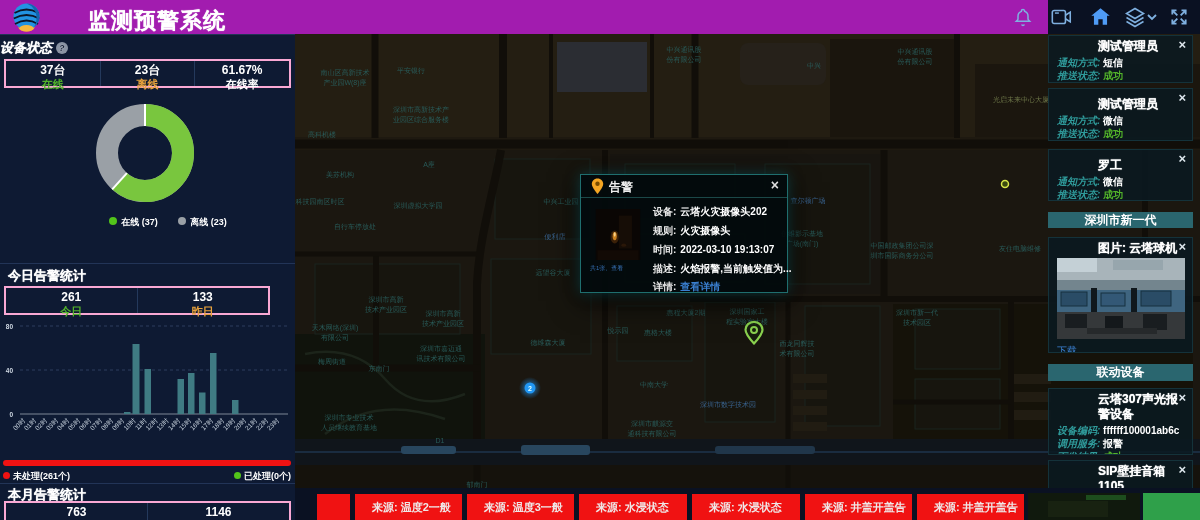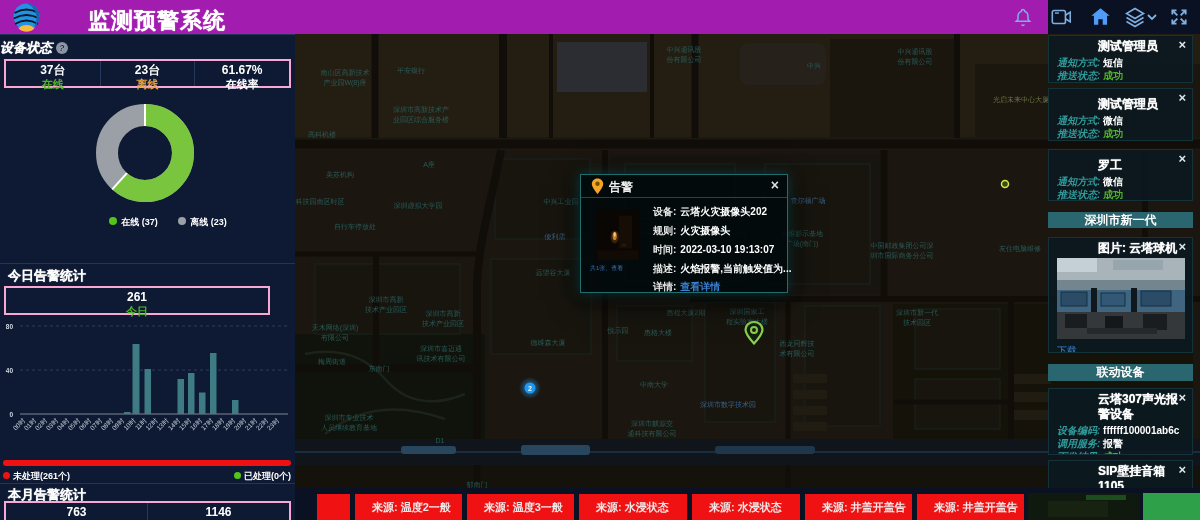--- a/index.html
+++ b/index.html
@@ -266,20 +266,24 @@
       <span style="display:inline-block;width:8px;height:8px;border-radius:50%;background:#52c41a;margin-right:4px;"></span>在线 (37)
       <span style="display:inline-block;width:8px;height:8px;border-radius:50%;background:#9aa0a6;margin:0 4px 0 18px;"></span>离线 (23)
     </div>
     <div class="abs" style="left:0;top:228px;width:295px;border-top:1px solid #223457;"></div>
     <div class="sechead" style="position:absolute;left:8px;top:232px;">今日告警统计</div>
     <div class="stattbl" style="left:4px;top:251px;width:266px;height:29px;">
       <div class="cell">
           <div class="v">261</div>
           <div class="l green">今日</div>
         </div>
+      <div class="cell">
+          <div class="v">133</div>
+          <div class="l orange">昨日</div>
+        </div>
     </div>
     <svg id="barchart" class="abs" style="left:0;top:286px;" width="295" height="122" viewBox="0 0 295 122">
       <text x="13" y="8" fill="#cfd8e3" font-size="6.5" text-anchor="end" font-weight="bold">80</text>
       <text x="13" y="52" fill="#cfd8e3" font-size="6.5" text-anchor="end" font-weight="bold">40</text>
       <text x="13" y="96" fill="#cfd8e3" font-size="6.5" text-anchor="end" font-weight="bold">0</text>
       <line x1="20" y1="5" x2="288" y2="5" stroke="#2c3d5e" stroke-width="1" stroke-dasharray="3 3"></line>
       <line x1="20" y1="49" x2="288" y2="49" stroke="#2c3d5e" stroke-width="1" stroke-dasharray="3 3"></line>
       <line x1="20" y1="93" x2="288" y2="93" stroke="#7d8696" stroke-width="1"></line>
       <g fill="#3f7b83">
         <rect x="124" y="91" width="6.5" height="2"></rect>

